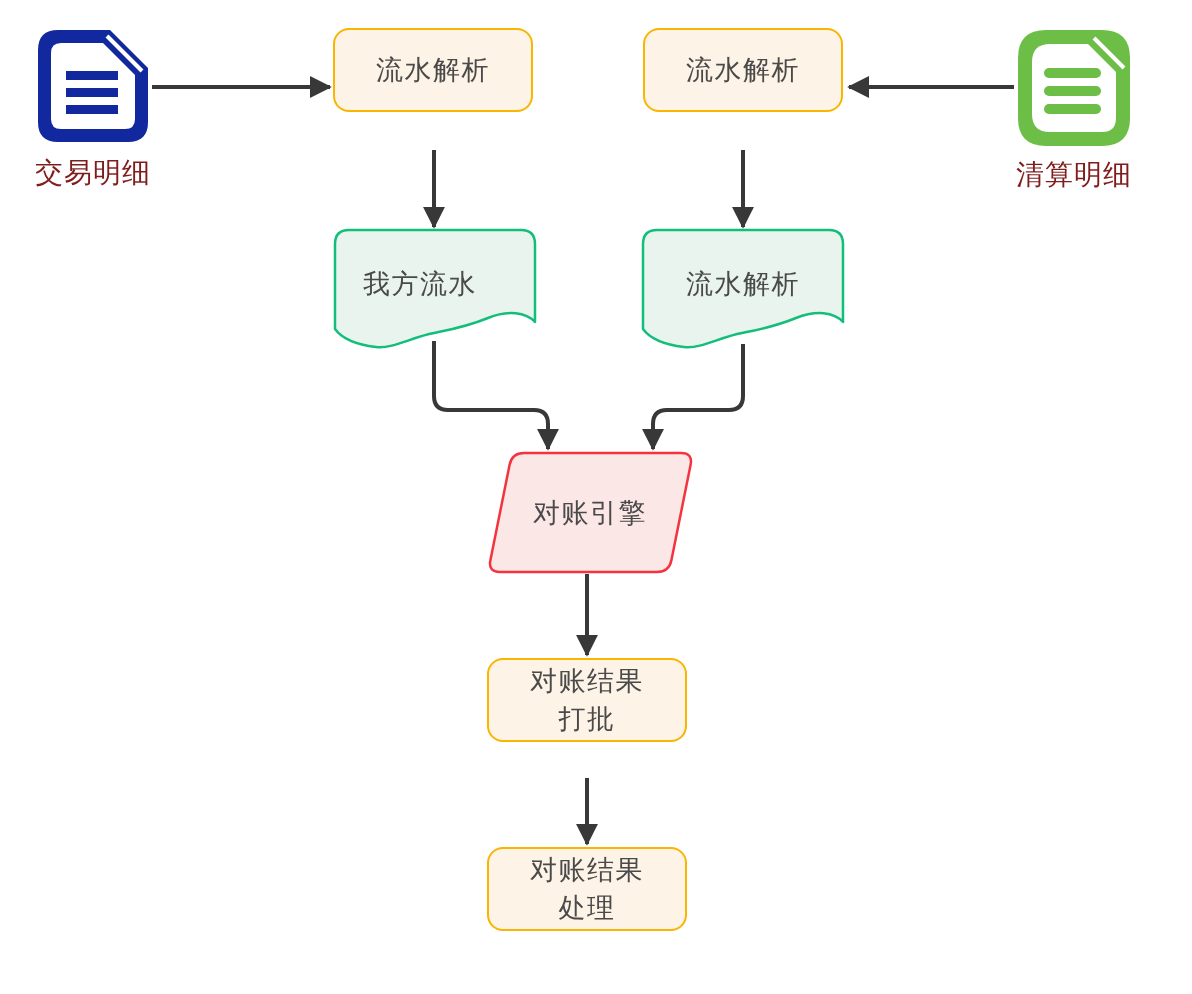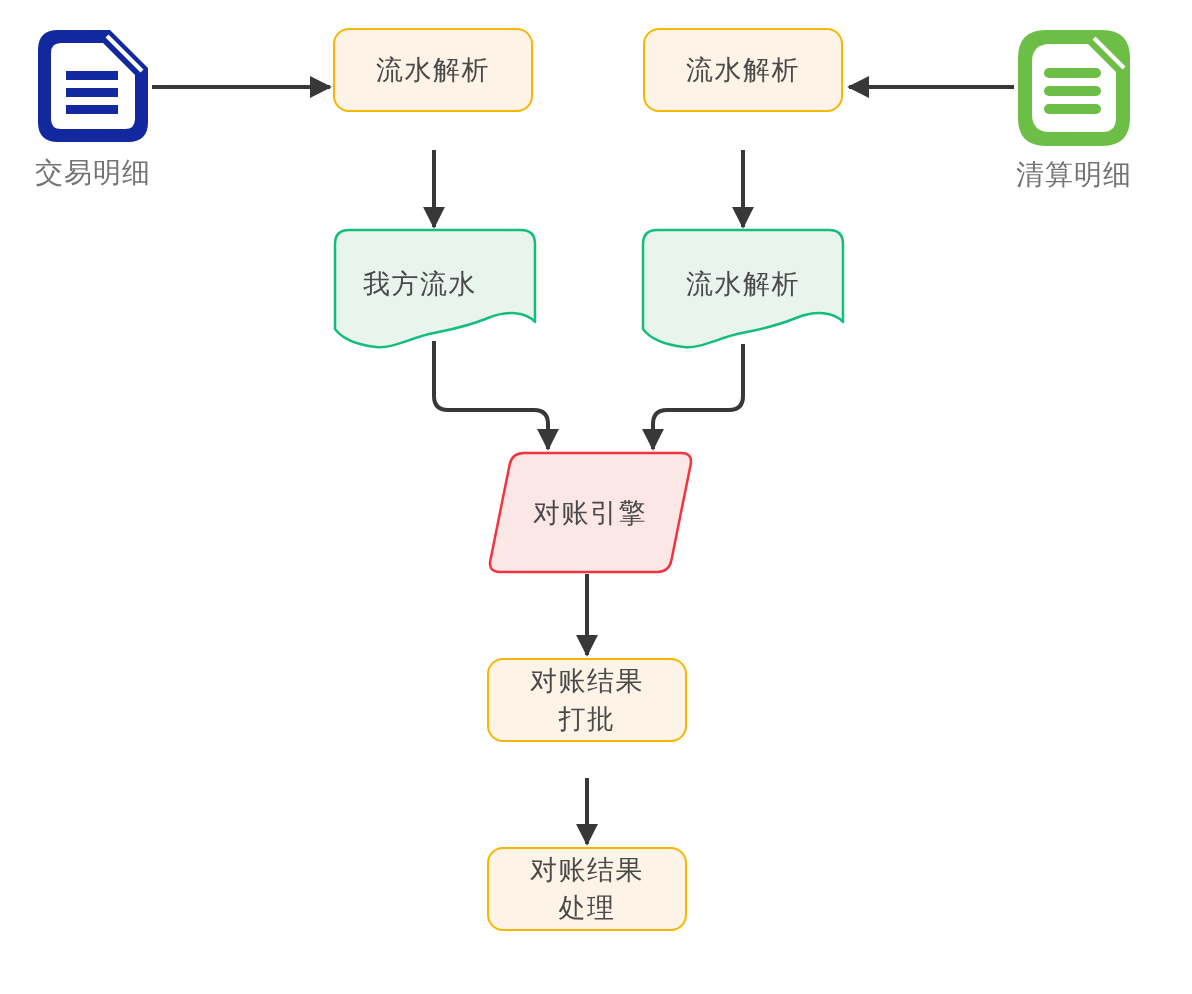--- a/index.html
+++ b/index.html
@@ -56,21 +56,21 @@
   }
   .shape-label {
     width: 200px;
     height: 100px;
     pointer-events: none;
   }
   .icon-caption {
     position: absolute;
     width: 170px;
     text-align: center;
-    color: #737373;
+    color: #7f1d1d;
     font-size: 28px;
     font-weight: 500;
     letter-spacing: 1px;
   }
 </style>
 </head>
 <body>
 
 <div class="canvas">
 

